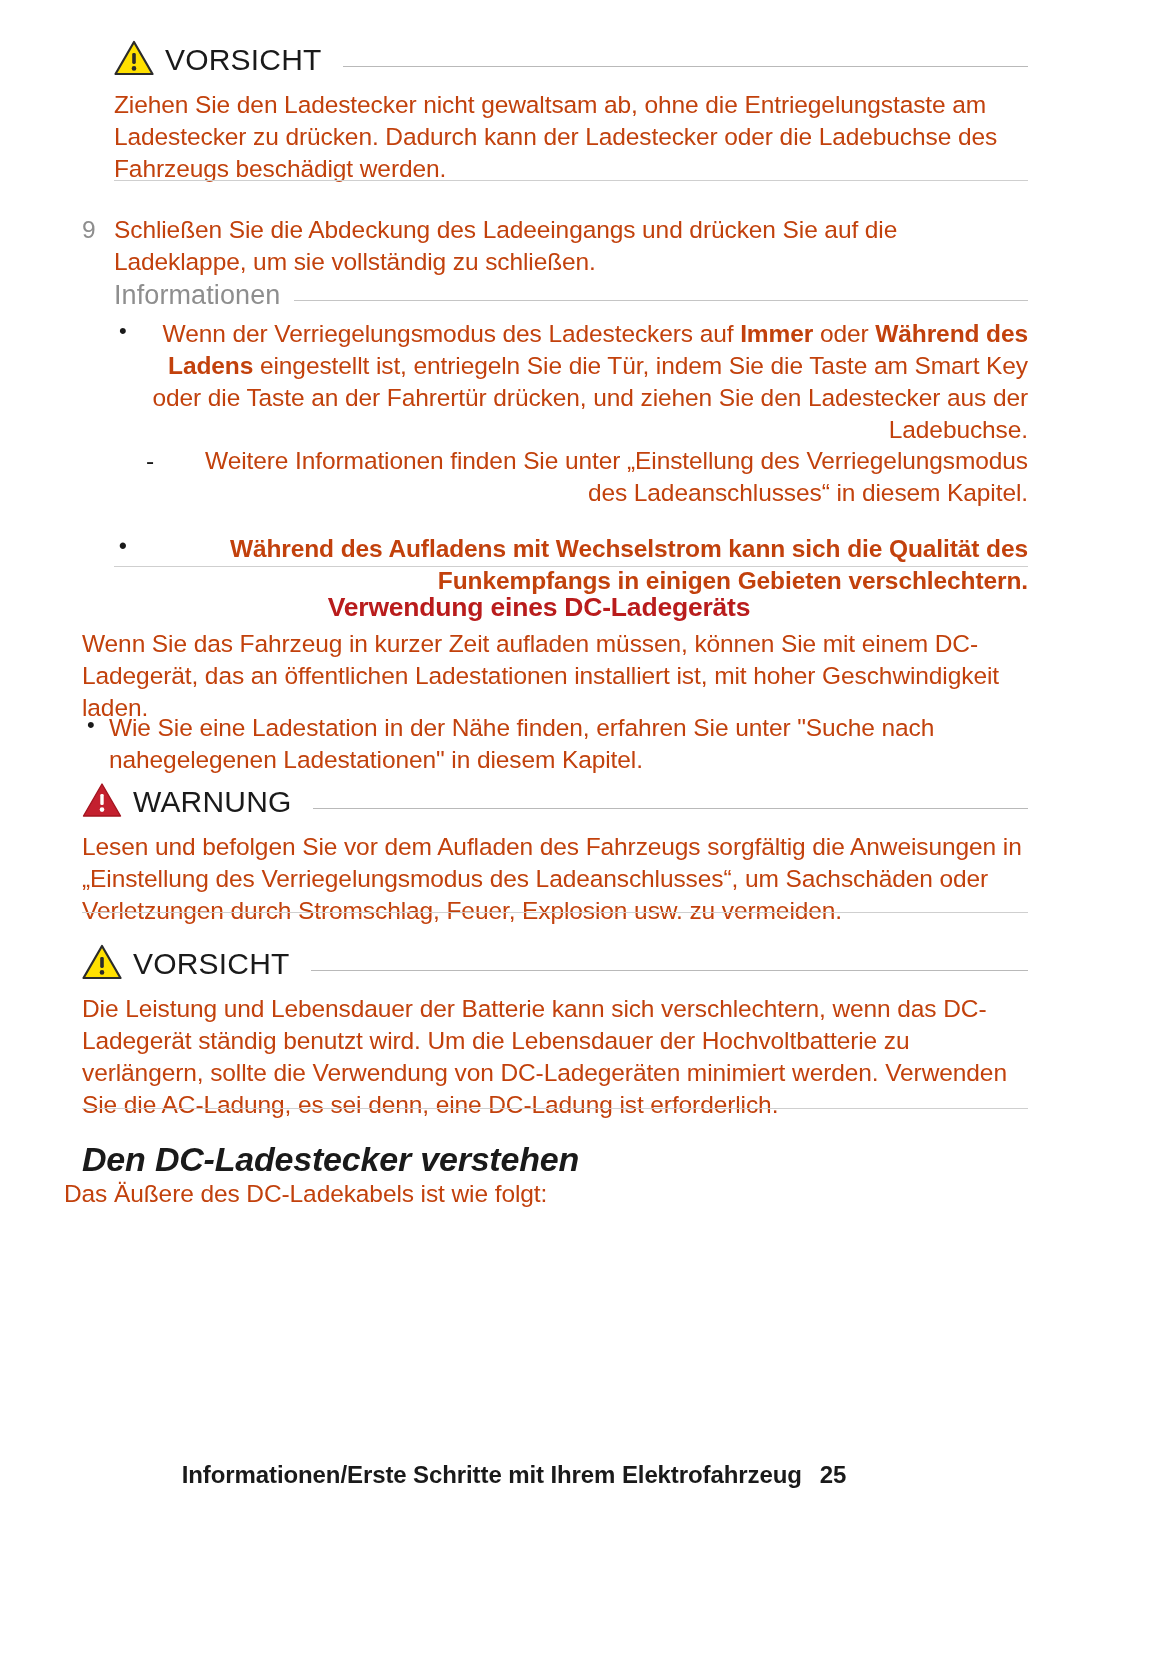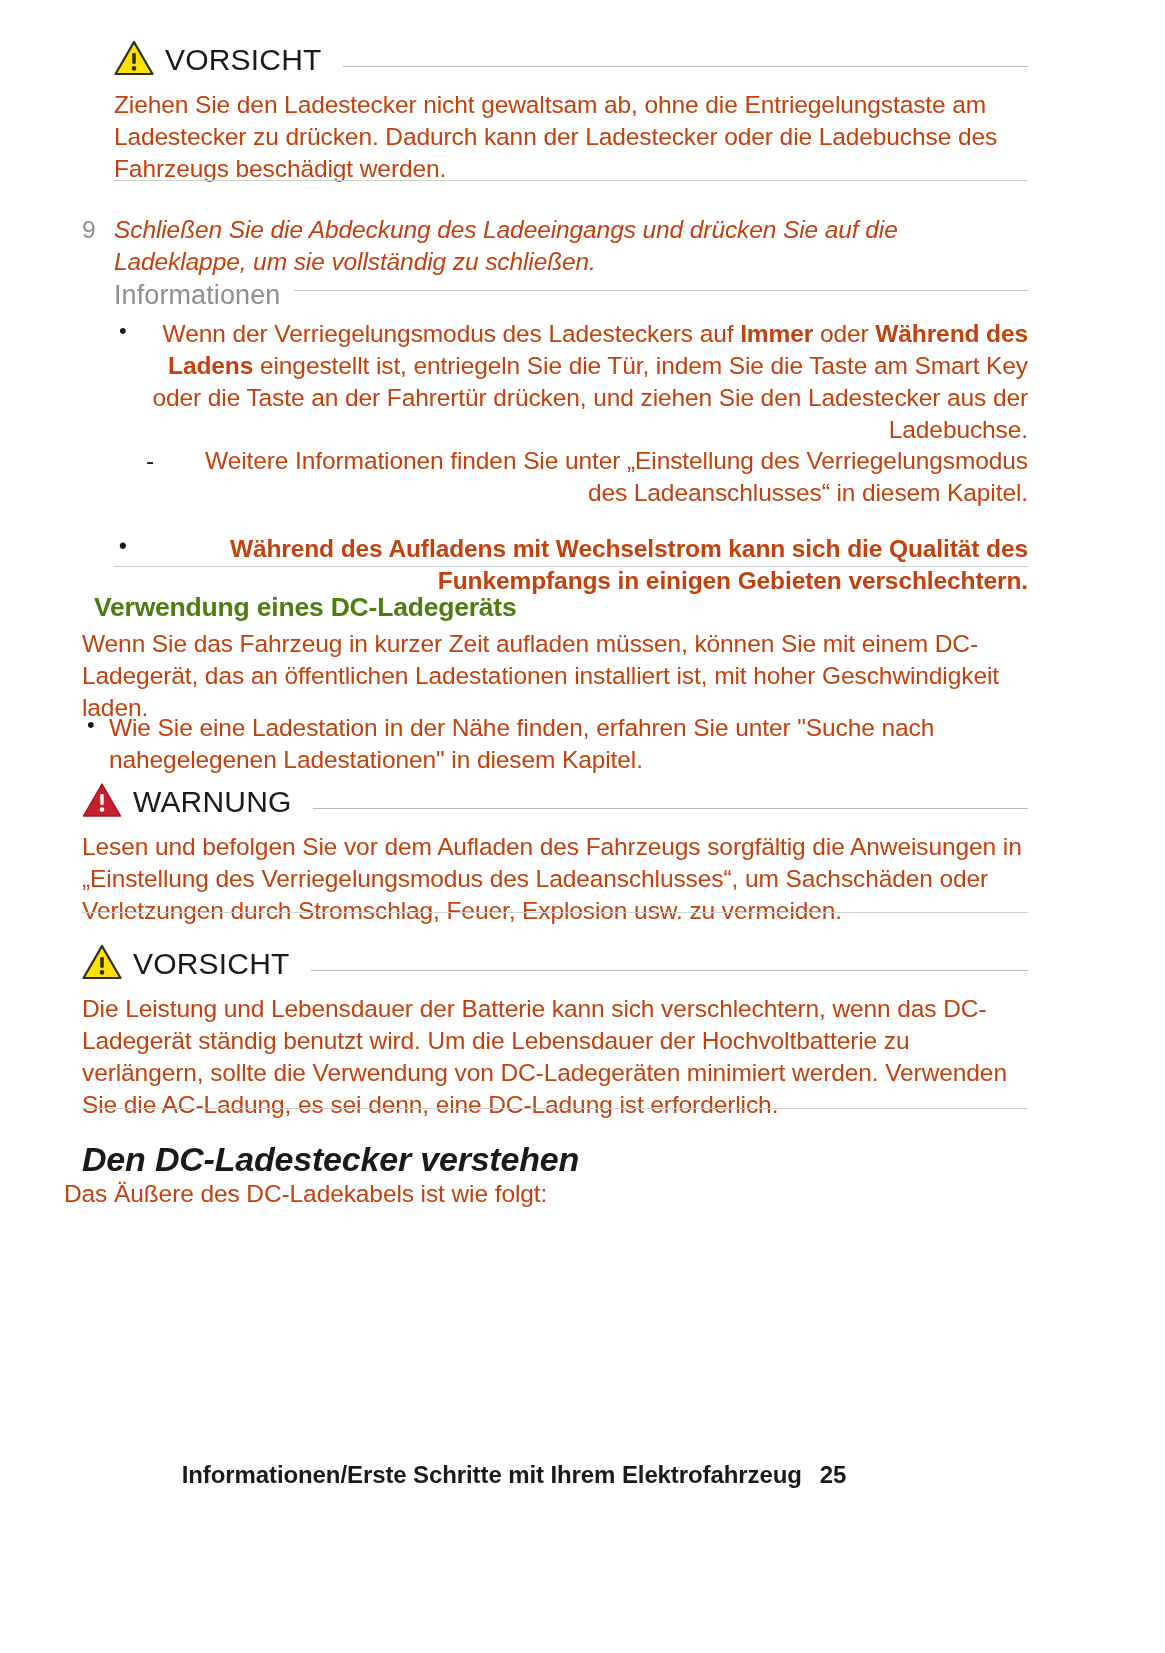--- a/index.html
+++ b/index.html
@@ -69,26 +69,27 @@
     display: flex;
     gap: 0;
   }
   .step-num {
     color: #8e8e8e;
     font-size: 24.5px;
     line-height: 1.30;
     width: 32px;
     flex: 0 0 32px;
   }
-  .step-body { flex: 1 1 auto; font-style: italic; }
+  .step-body { flex: 1 1 auto; }
 
   
   .info-head {
     position: absolute;
     display: flex;
+    align-items: center;
   }
   .info-head-label {
     font-size: 27px;
     color: #8e8e8e;
     font-weight: 400;
     white-space: nowrap;
     letter-spacing: 0.1px;
   }
   .info-head-rule {
     height: 1px;
@@ -200,21 +201,21 @@
         </ul>
       </li>
       <li class="body-text" style="margin-top:24px;font-weight:bold;">
         <span>Während des Aufladens mit Wechselstrom kann sich die Qualität des Funkempfangs in einigen Gebieten verschlechtern.</span>
       </li>
     </ul>
   </div>
 
   <div class="hr" style="left:114px; top:566px; width:914px;"></div>
 
-  <div class="blue-head" style="left:94px; top:592px; width:946px; color:#4d7c0f;">Verwendung eines DC-Ladegeräts</div>
+  <div class="blue-head" style="left:66px; top:592px; width:946px; color:#b91c1c;text-align:center;">Verwendung eines DC-Ladegeräts</div>
 
   <div class="body-text" style="position:absolute; left:82px; top:628px; width:946px;">Wenn Sie das Fahrzeug in kurzer Zeit aufladen müssen, können Sie mit einem DC-Ladegerät, das an öffentlichen Ladestationen installiert ist, mit hoher Geschwindigkeit laden.</div>
 
   <div style="position:absolute; left:82px; top:712px; width:946px;">
     <ul class="bul">
       <li class="body-text">Wie Sie eine Ladestation in der Nähe finden, erfahren Sie unter "Suche nach nahegelegenen Ladestationen" in diesem Kapitel.</li>
     </ul>
   </div>
 
   <div class="callout" style="left:82px; top:782px; width:946px;">

